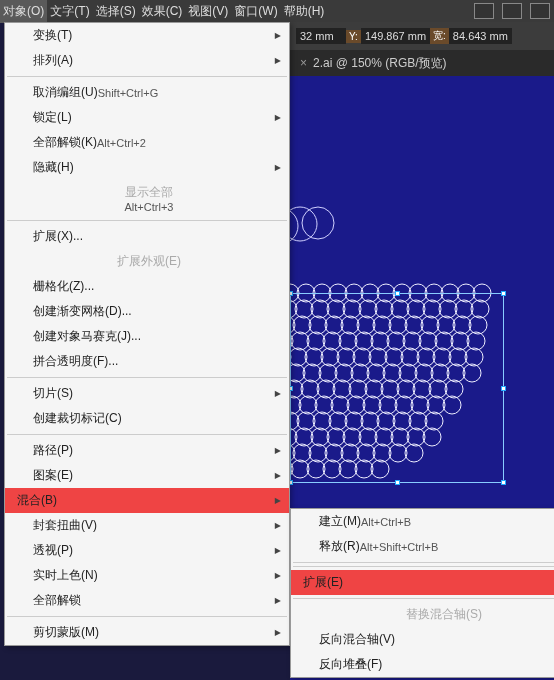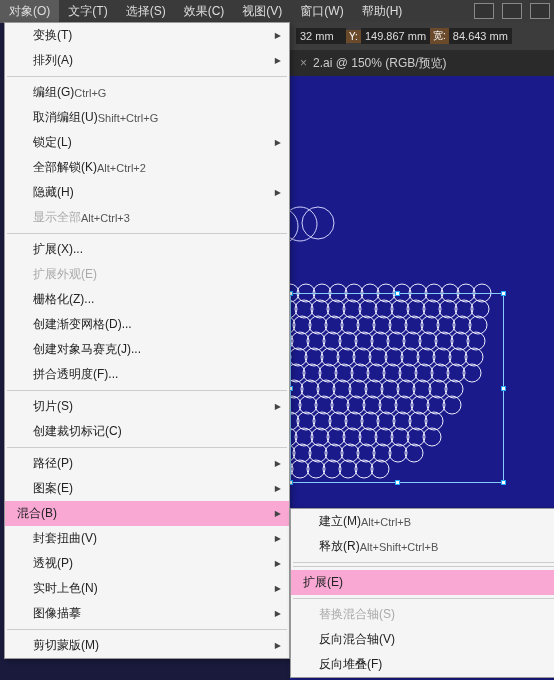--- a/index.html
+++ b/index.html
@@ -1,20 +1,20 @@
 <!DOCTYPE html>
 <html><head>
 <meta charset="utf-8">
 <style>
   * { margin: 0; padding: 0; box-sizing: border-box; font-family: "Microsoft YaHei", sans-serif; }
   body { width: 554px; height: 680px; background: #1a1a3d; overflow: hidden; position: relative; }
   
   
   .menubar { background: #3a3a3a; height: 22px; display: flex; align-items: center; color: #ddd; font-size: 12px; position: relative; z-index: 10; }
-  .menu-item { padding: 3px 9px; cursor: pointer; }
+  .menu-item { padding: 3px 3px; cursor: pointer; }
   .menu-item.active { background: #5a5a5a; }
   
   .toolbar-icons { position: absolute; right: 4px; top: 0; display: flex; gap: 8px; height: 22px; align-items: center; }
   .tb-icon { width: 20px; height: 16px; border: 1px solid #888; background: #333; }
   
   
   .coordbar { position: absolute; top: 22px; left: 290px; right: 0; height: 28px; background: #3c3c3c; display: flex; align-items: center; color: #ccc; font-size: 11px; padding: 0 6px; }
   .coord-label { background: #6a4a2a; color: #fff; padding: 1px 3px; font-size: 10px; }
   .coord-val { background: #222; padding: 2px 4px; min-width: 50px; color: #ddd; }
   
@@ -26,22 +26,22 @@
   
   .canvas { position: absolute; top: 76px; left: 290px; right: 0; bottom: 0; background: #1a1a8a; overflow: hidden; }
   
   .sel-box { position: absolute; left: 0; top: 217px; width: 214px; height: 190px; border: 1px solid #8cf; }
   .sel-h { position: absolute; width: 5px; height: 5px; background: #fff; border: 1px solid #2af; }
   
   
   .dropdown { position: absolute; top: 22px; left: 4px; width: 286px; background: #f5f5f5; border: 1px solid #999; box-shadow: 2px 2px 5px rgba(0,0,0,.3); z-index: 20; font-size: 12px; color: #222; }
   .dd-item { padding: 4px 24px 4px 28px; position: relative; display: flex; justify-content: flex-start; align-items: center; }
   .dd-item.has-sub::after { content: "▶"; font-size: 8px; color: #444; position: absolute; right: 8px; }
-  .dd-item.disabled { color: #aaa; }
-  .dd-item.hover { background: #f9a8d4; padding-left: 12px; }
+  .dd-item.disabled { color: #aaa; flex-direction: column; }
+  .dd-item.hover { background: #ef4444; padding-left: 12px; }
   .dd-sep { height: 1px; background: #ccc; margin: 3px 2px; }
   .dd-short { color: #555; font-size: 11px; }
   
   
   .submenu { position: absolute; top: 508px; left: 290px; width: 304px; background: #f5f5f5; border: 1px solid #999; box-shadow: 2px 2px 5px rgba(0,0,0,.3); z-index: 25; font-size: 12px; color: #222; }
   
   svg.circles { position: absolute; top: 0; left: 0; }
 </style>
 </head>
 <body>
@@ -235,24 +235,20 @@
 
 <div class="dropdown">
   <div class="dd-item has-sub">
       <span>变换(T)</span>
     </div>
   <div class="dd-item has-sub">
       <span>排列(A)</span>
     </div>
   <div class="dd-sep"></div>
   <div class="dd-item">
-      <span>编组(G)</span>
-      <span class="dd-short">Ctrl+G</span>
-    </div>
-  <div class="dd-item">
       <span>取消编组(U)</span>
       <span class="dd-short">Shift+Ctrl+G</span>
     </div>
   <div class="dd-item has-sub">
       <span>锁定(L)</span>
     </div>
   <div class="dd-item">
       <span>全部解锁(K)</span>
       <span class="dd-short">Alt+Ctrl+2</span>
     </div>
@@ -302,21 +298,21 @@
   <div class="dd-item has-sub">
       <span>封套扭曲(V)</span>
     </div>
   <div class="dd-item has-sub">
       <span>透视(P)</span>
     </div>
   <div class="dd-item has-sub">
       <span>实时上色(N)</span>
     </div>
   <div class="dd-item has-sub">
-      <span>图像描摹</span>
+      <span>全部解锁</span>
     </div>
   <div class="dd-sep"></div>
   <div class="dd-item has-sub">
       <span>剪切蒙版(M)</span>
     </div>
 
 </div>
 
 <div class="submenu">
   <div class="dd-item">

